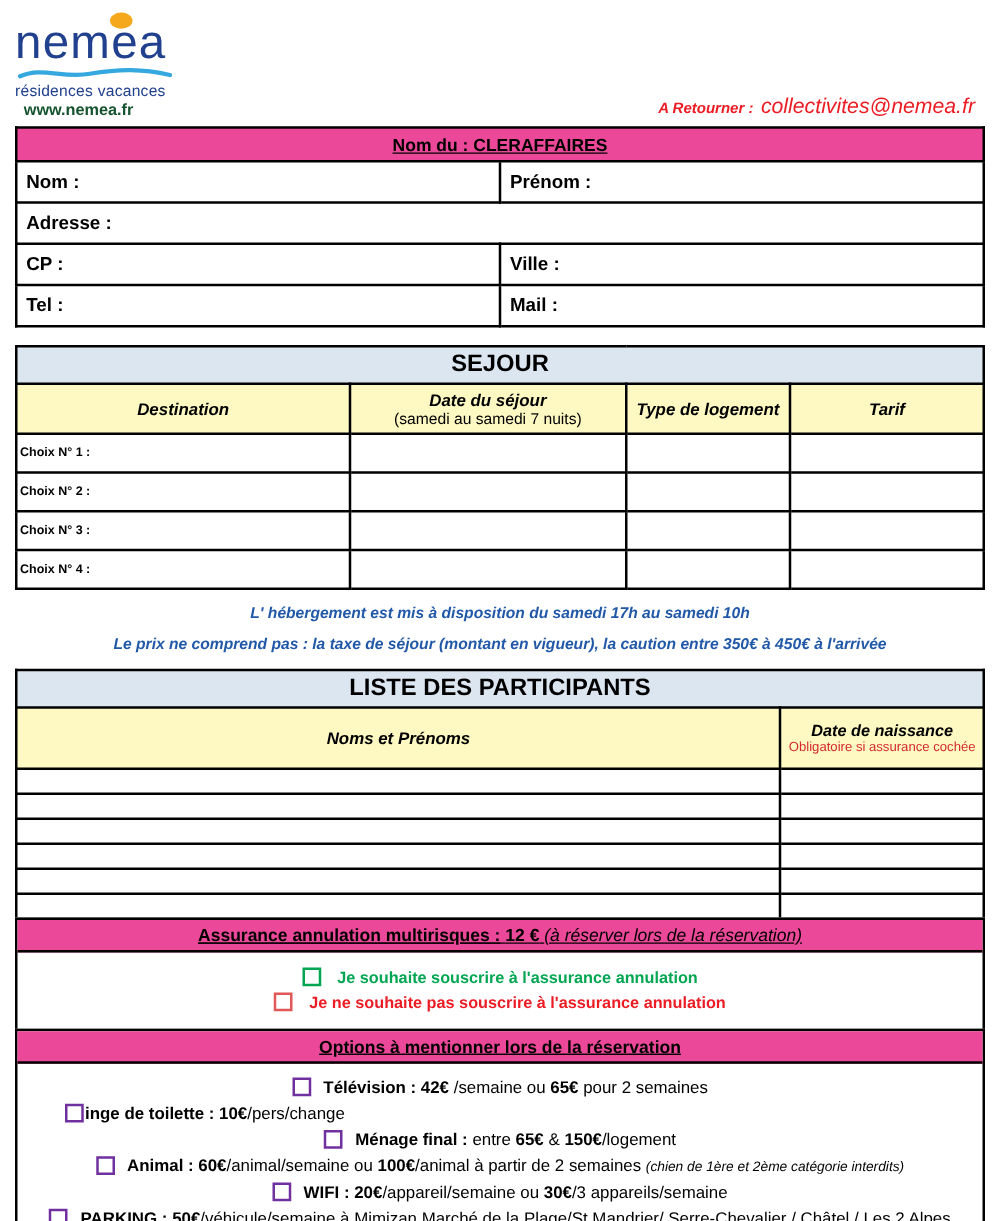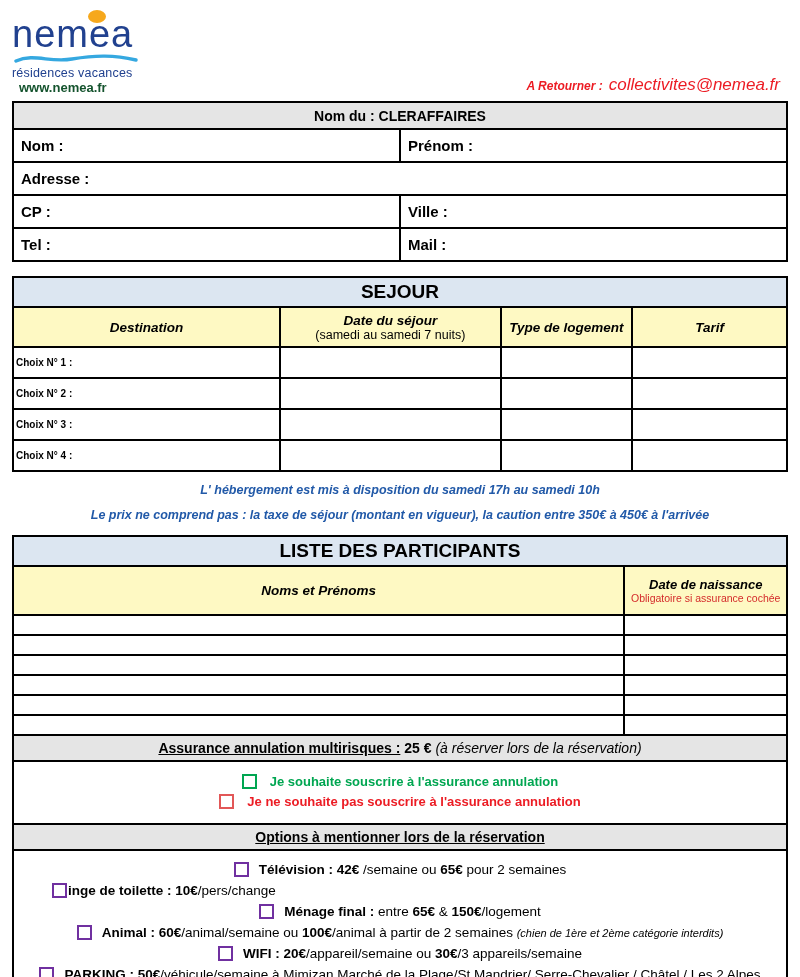--- a/index.html
+++ b/index.html
@@ -24,21 +24,21 @@
   .return-line { text-align: right; margin-top: 13px; padding-right: 8px; color: #EC1C24;
                  font-style: italic; white-space: nowrap; }
   .ret-label { font-size: 12px; font-weight: 700; margin-right: 6px; }
   .ret-email { font-size: 17px; }
 
   
   table { width: 100%; border-collapse: collapse; table-layout: fixed; }
   td { border: 2px solid #000; }
   .sect-title { background: #DCE6F1; text-align: center; font-size: 19px; font-weight: 700;
                 padding: 3px 0; }
-  .lav { background: #e5e5e5; }
+  .lav { background: #ec4899; text-decoration: underline; }
   .lblue { background: #fef9c3; }
 
   
   .id-table { margin-top: 6px; }
   .id-table td { font-size: 15px; font-weight: 700; padding: 5px 7px; height: 33px; vertical-align: middle; }
   .id-table .hdr { text-align: center; font-size: 14px; height: 27px; padding: 3px 0; }
   .id-colA { width: 34%; }
 
   
   .sejour-table { margin-top: 14px; }
@@ -219,21 +219,21 @@
     <tr class="p-row">
           <td></td>
           <td></td>
         </tr>
   </tbody>
     </table>
 
   <div class="boxed">
     <div class="box-head lav">
       <span class="u-bold">Assurance annulation multirisques :</span>
-      <span class="bold">25 €</span>
+      <span class="bold">12 €</span>
       <span class="it">(à réserver lors de la réservation)</span>
     </div>
     <div class="assur-body">
       <div class="check-line txt-green">
         <span class="cb cb-green"></span>
         <span>Je souhaite souscrire à l'assurance annulation</span>
       </div>
       <div class="check-line txt-red">
         <span class="cb cb-red"></span>
         <span>Je ne souhaite pas souscrire à l'assurance annulation</span>

